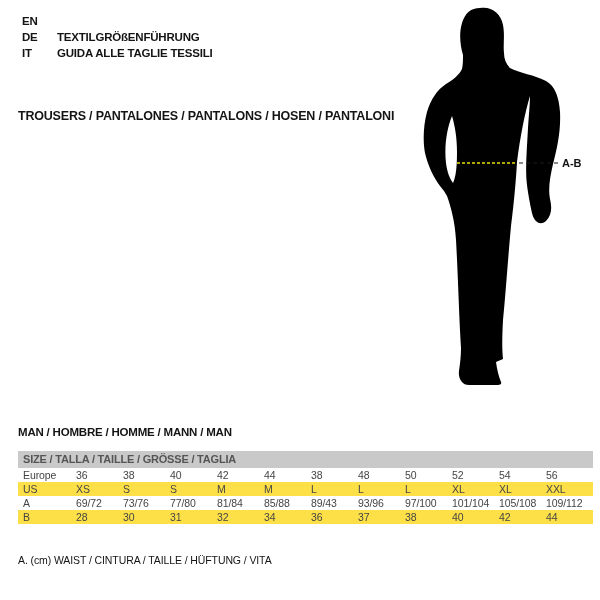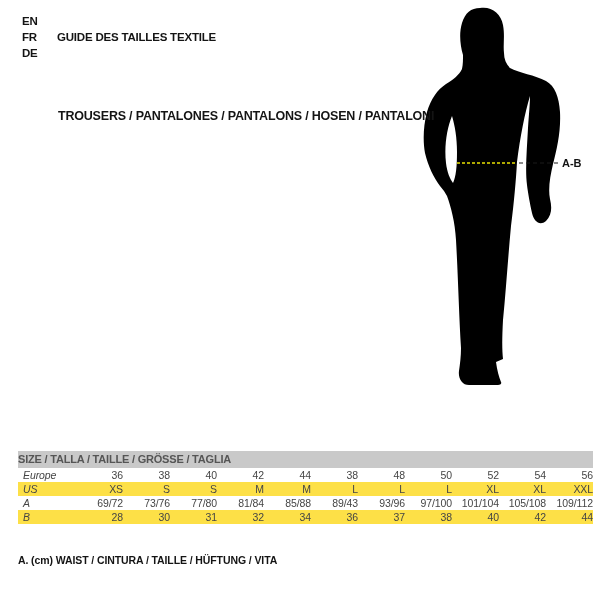--- a/index.html
+++ b/index.html
@@ -7,42 +7,42 @@
   .page { position:relative; width:600px; height:600px; background:#fff; overflow:hidden; }
 
   
   .lang-list { position:absolute; left:22px; top:13px; }
   .lang-row { display:flex; height:16px; line-height:16px; font-size:11.5px;
               font-weight:700; color:#141414; letter-spacing:-0.2px; }
   .lang-code { width:35px; }
 
   
   .product-heading { position:absolute; left:18px; top:109px; font-size:12.5px;
-                     font-weight:700; color:#141414; letter-spacing:-0.2px;margin-left:40px; }
+                     font-weight:700; color:#141414; letter-spacing:-0.2px; }
   .section-heading { position:absolute; left:18px; top:426px; font-size:11.5px;
                      font-weight:700; color:#141414; letter-spacing:-0.2px; }
 
   
   .figure-svg { position:absolute; left:0; top:0; }
 
   
   .size-table { position:absolute; left:18px; top:451px; width:575px; }
   .t-header { height:17px; line-height:17px; background:#c9c9c9; color:#555;
-              font-size:11px; font-weight:700; 
+              font-size:11px; font-weight:700; padding-left:5px;
               box-sizing:border-box; letter-spacing:-0.2px; }
   .t-row { display:grid; grid-template-columns:58px repeat(11, 1fr);
            height:14px; line-height:14px; font-size:10.5px; color:#454545;
            letter-spacing:-0.1px; }
   .t-row.alt { background:#fde047; }
-  .t-label { padding-left:5px;font-style:italic; }
-  .tc { text-align:right; }
+  .t-label { padding-left:5px; }
+  .tc { text-align:left; }
 
   
   .notes { position:absolute; left:18px; top:552px; }
-  .note-line { height:16px; line-height:16px; font-size:10.5px; font-weight:700;
+  .note-line { height:16px; line-height:16px; font-size:10.5px; font-weight:400;
                color:#141414; letter-spacing:-0.1px; }
 </style>
 </head>
 <body>
 
 <div class="page">
 
   <svg class="figure-svg" width="600" height="600" viewBox="0 0 600 600">
     <path fill-rule="evenodd" d="M 480 8
              C 491 6 501 13 503 25
@@ -88,30 +88,32 @@
     <line x1="457" y1="163" x2="517" y2="163" stroke-width="1.5" stroke-dasharray="3,2" stroke="#e8e000"></line>
     <line x1="519" y1="163" x2="559" y2="163" stroke-width="1.2" stroke-dasharray="4,3" stroke="#1a1a1a"></line>
     <text x="562" y="167" font-size="11" font-weight="600" font-family="Liberation Sans, sans-serif" fill="#141414">A-B</text>
   </svg>
 
   <div class="lang-list">
     <div class="lang-row">
       <span class="lang-code">EN</span>
     </div>
     <div class="lang-row">
-      <span class="lang-code">FR</span>
-      <span class="lang-label">GUIDE DES TAILLES TEXTILE</span>
+      <span class="lang-code">DE</span>
+      <span class="lang-label">TEXTILGRÖßENFÜHRUNG</span>
     </div>
     <div class="lang-row">
-      <span class="lang-code">DE</span>
+      <span class="lang-code">IT</span>
+      <span class="lang-label">GUIDA ALLE TAGLIE TESSILI</span>
     </div>
   </div>
 
   <div class="product-heading">TROUSERS / PANTALONES / PANTALONS / HOSEN / PANTALONI</div>
 
+  <div class="section-heading">MAN / HOMBRE / HOMME / MANN / MAN</div>
 
   <div class="size-table">
     <div class="t-header">SIZE / TALLA / TAILLE / GRÖSSE / TAGLIA</div>
 
     <div class="t-row">
       <div class="t-label">Europe</div>
       <div class="tc">36</div>
       <div class="tc">38</div>
       <div class="tc">40</div>
       <div class="tc">42</div>

